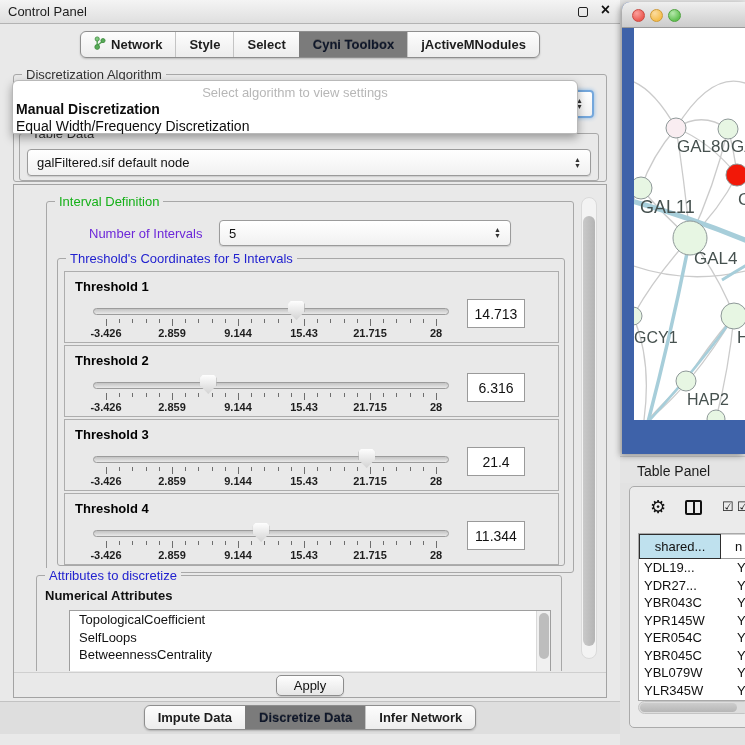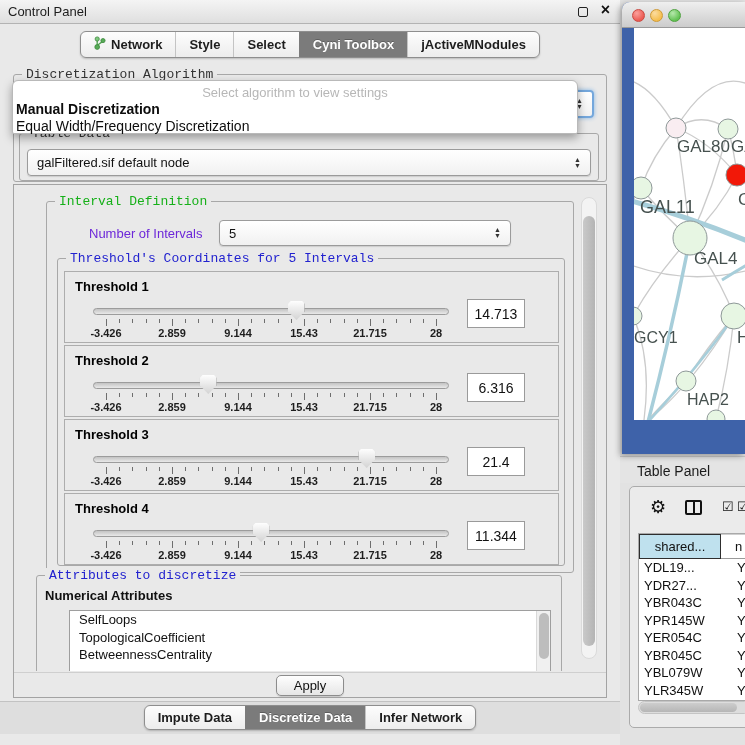--- a/index.html
+++ b/index.html
@@ -11,27 +11,27 @@
   .control-panel { position:absolute; left:0; top:0; width:620px; height:745px; background:#E9E9E9; }
   .cp-titlebar { position:absolute; left:0; top:0; width:100%; height:24px; background:linear-gradient(#F4F4F4,#DFDFDF); border-bottom:1px solid #B3B3B3; }
   .cp-title { position:absolute; left:8px; top:4px; font-size:13px; color:#1c1c1c; }
   .tb-float { position:absolute; right:32px; top:7px; width:10px; height:10px; border:1.6px solid #222; border-radius:2px; }
   .tb-close { position:absolute; right:10px; top:1px; font-size:16px; font-weight:bold; color:#111; }
 
   .seg-wrap { position:absolute; width:100%; display:flex; justify-content:center; }
   .seg { display:inline-flex; border:1px solid #8E8E8E; border-radius:6px; overflow:hidden; background:linear-gradient(#FDFDFD,#EDEDED); box-shadow:0 1px 2px rgba(0,0,0,.2); }
   .seg-item { padding:4px 13px; font-size:13px; font-weight:700; color:#1d1d1d; border-left:1px solid #C4C4C4; display:flex; align-items:center; gap:5px; white-space:nowrap; }
   .seg-item:first-child { border-left:none; }
-  .seg-item.sel { background:#7B7B7B; color:#ffffff; text-shadow:0 -1px 0 rgba(0,0,0,.25); border-left-color:#7B7B7B; }
+  .seg-item.sel { background:#7B7B7B; color:#0f172a; text-shadow:0 -1px 0 rgba(0,0,0,.25); border-left-color:#7B7B7B; }
   #top-tabs { top:31px; }
   #bottom-strip { position:absolute; left:0; top:701px; width:620px; height:33px; background:#DEDEDE; border-top:1px solid #C2C2C2; }
   #bottom-tabs { top:705px; }
 
   .group { position:absolute; border:1px solid #A8A8A8; border-radius:3px; }
-  .legend { position:absolute; top:-8px; left:8px; background:#E9E9E9; padding:0 4px; font-size:13px; color:#333; white-space:nowrap;font-family:Liberation Mono, monospace; }
+  .legend { position:absolute; top:-8px; left:8px; background:#E9E9E9; padding:0 4px; font-size:13px; color:#333; white-space:nowrap; }
   .legend.green { color:#16B019; }
   .legend.blue { color:#2222CF; }
 
   .combo { position:absolute; border:1px solid #9B9B9B; border-radius:4px; background:linear-gradient(#FFFFFF,#F1F1F1); display:flex; align-items:center; padding:0 9px; font-size:13px; color:#111; box-shadow:0 1px 1px rgba(0,0,0,.12); }
   .combo .arrows { margin-left:auto; display:flex; flex-direction:column; align-items:center; color:#333; }
   .combo .arrows span { font-size:7px; line-height:6px; }
 
   
   #fieldsetA { left:13px; top:74px; width:594px; height:108px; }
   #algoCombo { left:22px; top:90px; width:572px; height:28px; border:2px solid #74A7DC; box-shadow:0 0 4px #86B6E4; }
@@ -355,22 +355,22 @@
                 </div>
               </div>
           </div>
         </div>
 
         <div class="group" id="attrGroup">
           <span class="legend blue">Attributes to discretize</span>
           <span id="attrSubtitle">Numerical Attributes</span>
           <div id="attrList">
             <div id="attrItems">
+                <div class="attr-item">TopologicalCoefficient</div>
                 <div class="attr-item">SelfLoops</div>
-                <div class="attr-item">TopologicalCoefficient</div>
                 <div class="attr-item">BetweennessCentrality</div>
               </div>
             <div id="attrScroll">
                 <div class="thumb"></div>
               </div>
           </div>
         </div>
 
       </div>
       <div id="vScroll">

